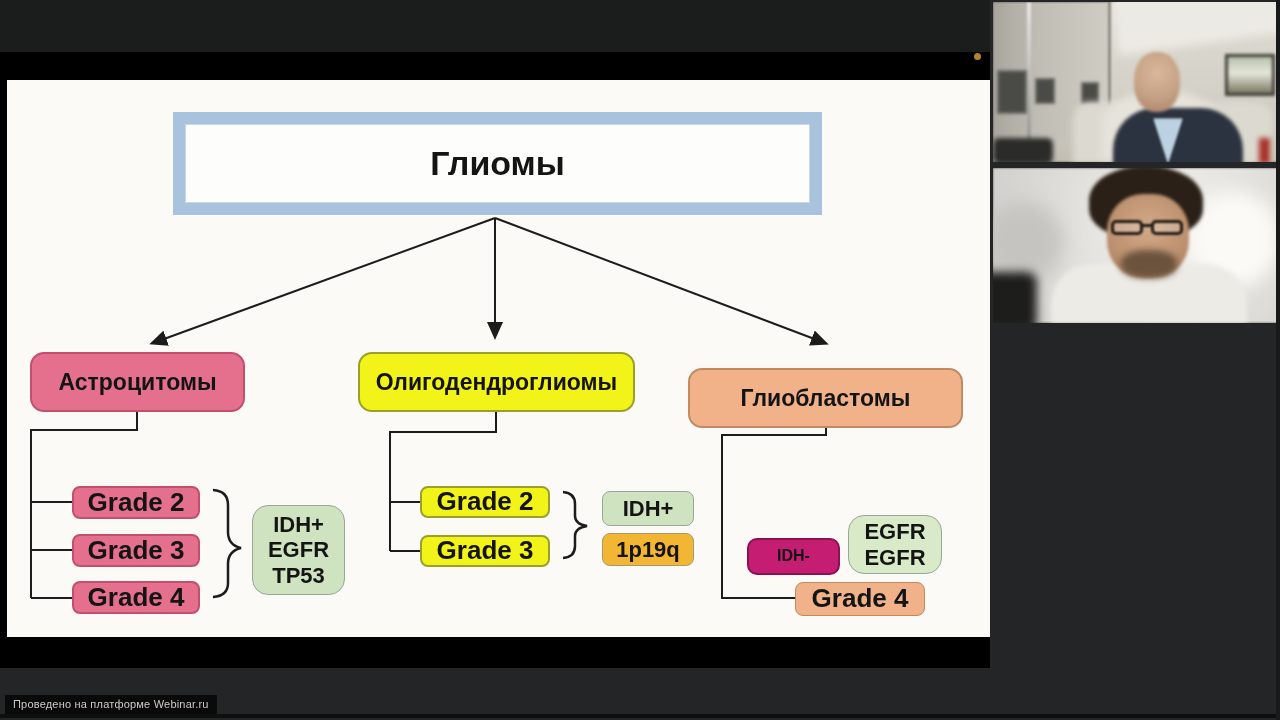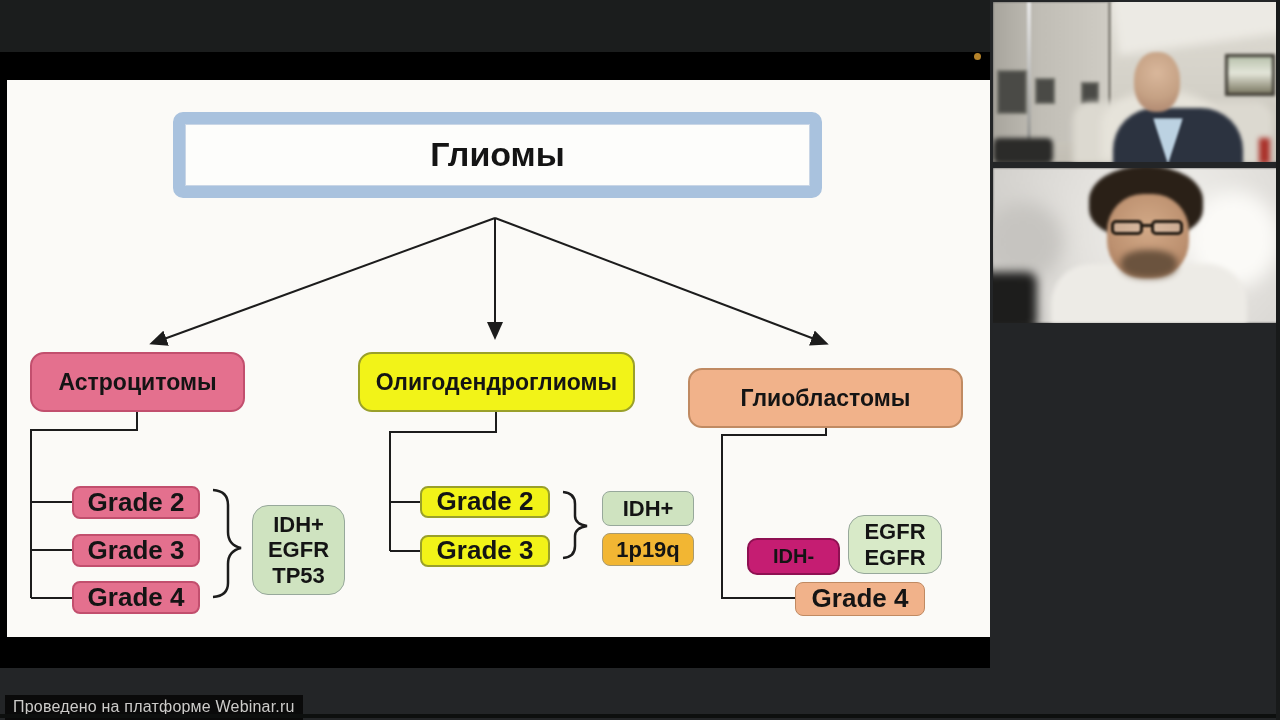--- a/index.html
+++ b/index.html
@@ -11,41 +11,41 @@
   .stage-topbar { position:absolute; left:0; top:0; width:990px; height:52px; background:var(--bar-dark,#1b1d1d); }
   .stage-black { position:absolute; left:0; top:52px; width:990px; height:616px; background:#000; }
   .rec-dot { position:absolute; left:974px; top:53px; width:7px; height:7px; border-radius:50%; background:var(--rec-dot,#b5832a); }
 
   .slide { position:absolute; left:7px; top:80px; width:983px; height:557px; background:var(--slide-bg,#fbfaf7); }
 
   
   .gbox { position:absolute; display:flex; align-items:center; justify-content:center; flex-direction:column;
           font-weight:bold; color:#141414; text-align:center; line-height:1.15; }
 
-  .title-box { left:166px; top:32px; width:649px; height:86px; border:12px solid var(--title-border,#a9c2de);
-               background:#fdfdfb; font-size:34px; border-radius:10px; box-shadow:0 0 0 1px #c9d6e6 inset; }
+  .title-box { left:166px; top:32px; width:649px; height:103px; border:12px solid var(--title-border,#a9c2de);
+               background:#fdfdfb; font-size:34px; border-radius:0; box-shadow:0 0 0 1px #c9d6e6 inset; }
 
   .cat { font-size:23px; border-radius:14px; height:60px;text-align:right; }
   .cat-astro { left:23px;  top:272px; width:215px; background:var(--pink,#e4708e);   border:2px solid var(--pink-border,#c24f6e); }
   .cat-oligo { left:351px; top:272px; width:277px; background:var(--yellow,#f2f318); border:2px solid var(--yellow-border,#9aa02a); }
   .cat-glio  { left:681px; top:272px; width:275px; background:var(--salmon,#f1b28a); border:2px solid var(--salmon-border,#c08a62);margin-top:16px; }
 
   .grade { font-size:26px; border-radius:8px; width:128px; height:33px; }
   .grade-pink   { background:var(--pink,#e4708e);   border:2px solid var(--pink-border,#c24f6e); }
   .grade-yellow { background:var(--yellow,#f2f318); border:2px solid var(--yellow-border,#9aa02a); width:130px; height:32px; }
   .grade-salmon { background:var(--salmon,#f1b28a); border:1.5px solid var(--salmon-border,#c08a62); width:130px; height:34px; }
 
   .marker-green3 { left:245px; top:425px; width:93px; height:90px; background:var(--green,#cfe3c0);
                    border:1.5px solid var(--green-border,#97a89b); border-radius:16px; font-size:22px; }
   .marker-idh    { left:595px; top:411px; width:92px; height:35px; background:var(--green,#cfe3c0);
                    border:1.5px solid var(--green-border,#97a89b); border-radius:8px; font-size:22px; }
   .marker-1p19q  { left:595px; top:453px; width:92px; height:33px; background:var(--amber,#f2b633);
                    border:1.5px solid #a89a70; border-radius:8px; font-size:22px; }
   .marker-idhneg { left:740px; top:458px; width:93px; height:37px; background:var(--magenta,#c51d72);
-                   border:2px solid var(--magenta-border,#8e1052); border-radius:10px; font-size:20px; }
+                   border:2px solid var(--magenta-border,#8e1052); border-radius:10px; font-size:16px; }
   .marker-egfr   { left:841px; top:435px; width:94px; height:59px; background:#d8eac8;
                    border:1.5px solid var(--green-border,#97a89b); border-radius:16px; font-size:22px; }
 
   .conn { position:absolute; left:0; top:0; width:983px; height:557px; pointer-events:none; }
 
   
   .video-tile { position:absolute; left:993px; width:287px; background:#555; overflow:hidden; }
   .video1 { top:2px;   height:160px; }
   .video2 { top:168px; height:155px; }
   .scene { position:absolute; inset:0; filter:blur(1.2px); }
@@ -74,21 +74,21 @@
   .v2-shirt { left:58px; top:96px; width:196px; height:60px; background:#edebe6; border-radius:40px 40px 0 0; filter:blur(2px); }
   .v2-hair { left:96px; top:-2px; width:114px; height:72px; background:#2a2017; border-radius:48% 48% 40% 40%; filter:blur(1.5px); }
   .v2-face { left:114px; top:26px; width:82px; height:84px; border-radius:44%; background:radial-gradient(circle at 50% 40%,#d2a987 0%,#bd9170 60%,#9f7355 100%); filter:blur(1px); }
   .v2-beard { left:128px; top:82px; width:56px; height:28px; background:#6b533e; border-radius:44%; filter:blur(3px); }
   .v2-glasses { left:118px; top:52px; width:32px; height:15px; border:3px solid #221b13; border-radius:5px; background:rgba(240,240,240,.25); }
   .v2-glasses2 { left:158px; top:52px; width:32px; height:15px; border:3px solid #221b13; border-radius:5px; background:rgba(240,240,240,.25); }
   .v2-bridge { left:148px; top:56px; width:12px; height:3px; background:#221b13; }
 
   
   .platform-badge { position:absolute; left:5px; top:695px; background:#0a0a0a; color:#cccbc9;
-                    font-size:16px; padding:3px 8px 4px 8px; letter-spacing:.2px; }
+                    font-size:11px; padding:3px 8px 4px 8px; letter-spacing:.2px; }
   .bottom-strip { position:absolute; left:0; top:714px; width:1280px; height:4px; background:#0d0f0e; }
   .right-edge { position:absolute; right:0; top:0; width:4px; height:720px; background:#181a1a; }
 </style>
 </head>
 <body>
 
 <div class="stage">
   <div class="stage-topbar"></div>
   <div class="stage-black"></div>
   <div class="rec-dot"></div>

